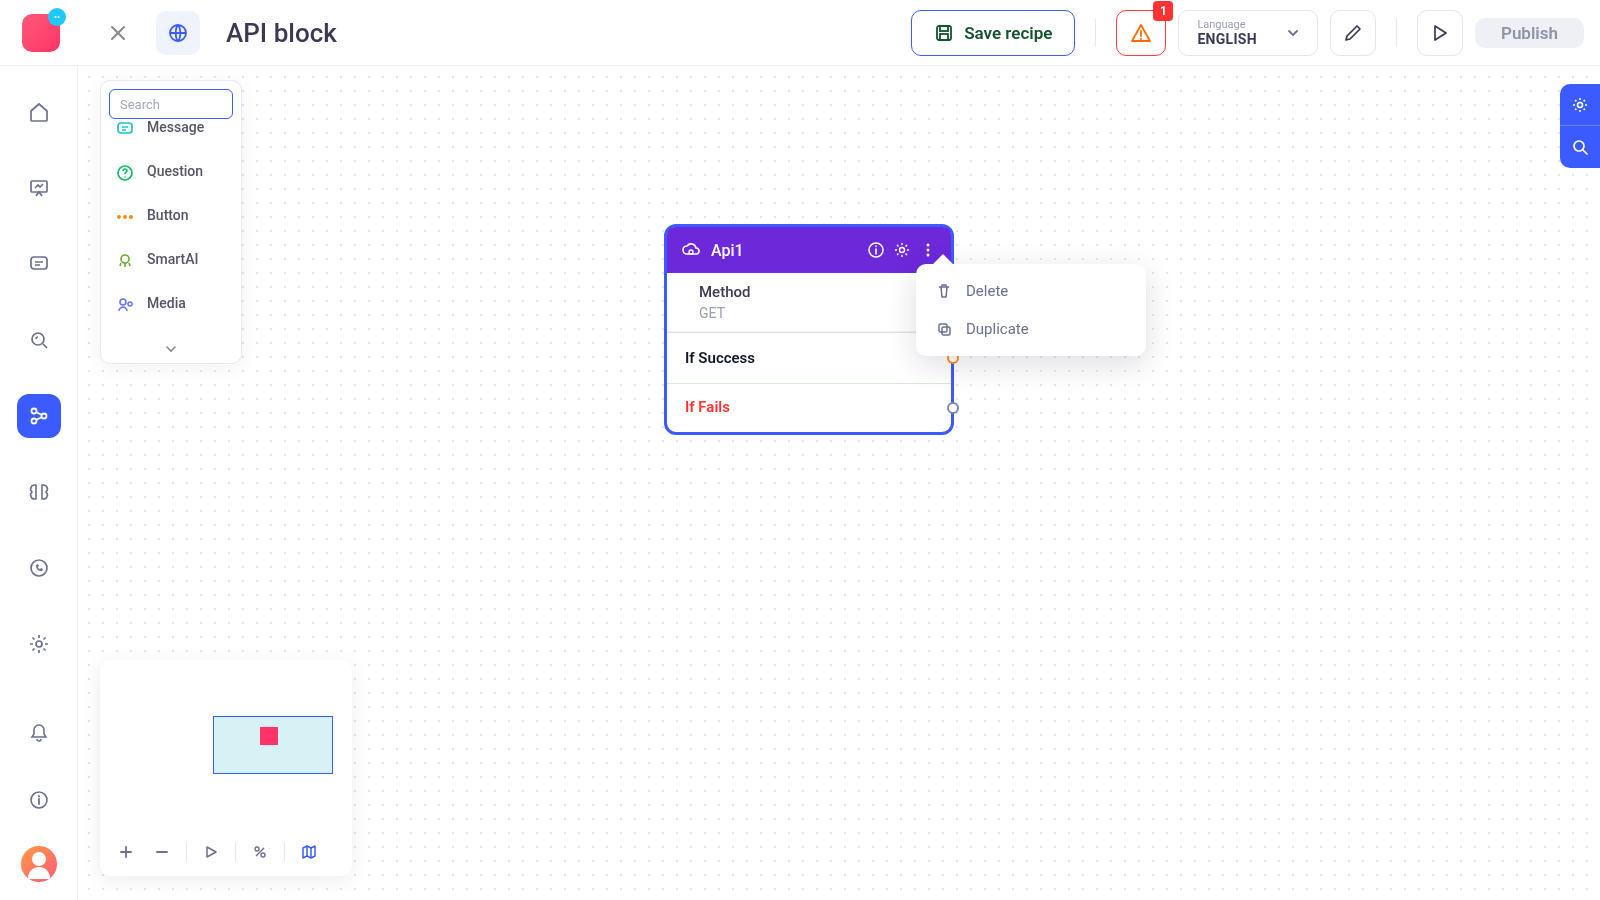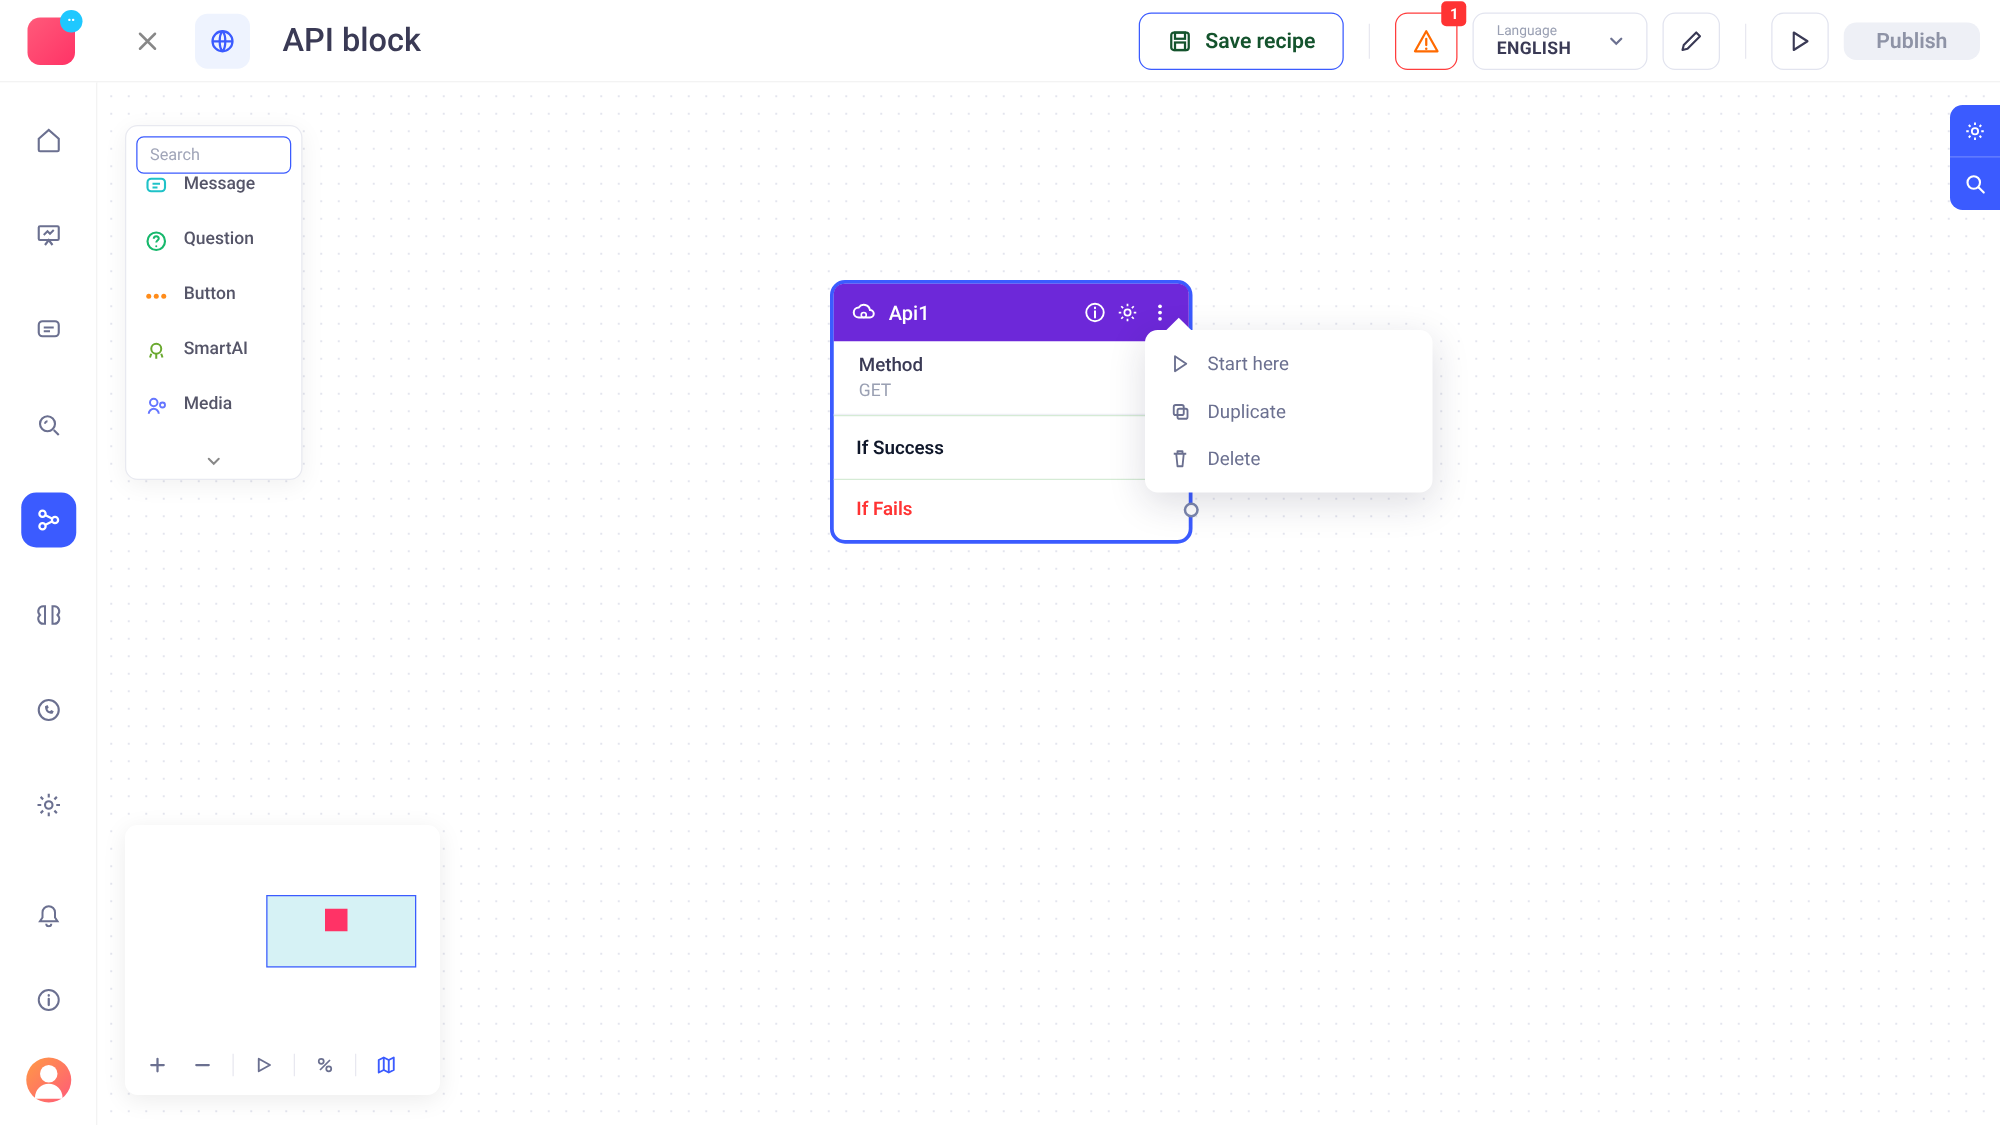--- a/index.html
+++ b/index.html
@@ -29,33 +29,33 @@
 .rail-item.active { background: #3b5bff; color: #fff; }
 .rail-bottom { position: absolute; bottom: 18px; left: 0; right: 0; display: flex; flex-direction: column; align-items: center; gap: 24px; }
 .avatar { width: 36px; height: 36px; border-radius: 50%; background: linear-gradient(135deg, #ff9a44, #ff5a7a); position: relative; }
 .avatar::after { content: ''; position: absolute; top: 6px; left: 50%; transform: translateX(-50%); width: 14px; height: 14px; border-radius: 50%; background: #fff; }
 .avatar::before { content: ''; position: absolute; bottom: 3px; left: 50%; transform: translateX(-50%); width: 22px; height: 12px; border-radius: 12px 12px 0 0; background: #fff; }
 
 
 .canvas { position: absolute; left: 78px; right: 0; top: 66px; bottom: 0; background: #fff; background-image: radial-gradient(#e3e5ee 1px, transparent 1px); background-size: 14px 14px; background-position: 4px 4px; }
 
 
-.palette { position: absolute; left: 22px; top: 14px; width: 142px; background: #fff; border: 1px solid #e8e9f0; border-radius: 10px; box-shadow: 0 4px 20px rgba(0,0,0,0.06); padding: 8px 8px 0 8px; margin-top: 20px; }
+.palette { position: absolute; left: 22px; top: 14px; width: 142px; background: #fff; border: 1px solid #e8e9f0; border-radius: 10px; box-shadow: 0 4px 20px rgba(0,0,0,0.06); padding: 8px 8px 0 8px; }
 .palette-search { width: 100%; height: 30px; border: 1.5px solid #3b5bff; border-radius: 6px; padding: 0 10px; font-size: 13px; color: #666; outline: none; }
 .palette-search::placeholder { color: #a0a5b8; }
 .palette-item { display: flex; gap: 12px; height: 44px; padding: 0 6px; cursor: pointer; font-size: 14px; color: #555568; font-weight: 500; }
 .palette-icon { width: 20px; height: 20px; display: flex; align-items: center; justify-content: center; }
 .palette-expand { height: 24px; display: flex; align-items: center; justify-content: center; color: #888; cursor: pointer; padding-bottom: 4px;}
 
 
 .api-node { position: absolute; left: 586px; top: 158px; width: 290px; border: 3px solid #3b5bff; border-radius: 12px; background: #fff; overflow: visible; }
 .api-head { height: 46px; background: #6d28d9; border-radius: 8px 8px 0 0; display: flex; align-items: center; padding: 0 10px 0 14px; color: #fff; }
 .api-head-title { font-size: 16px; font-weight: 500; margin-left: 10px; flex: 1; }
 .api-head-icon { width: 26px; height: 26px; display: flex; align-items: center; justify-content: center; color: #fff; cursor: pointer; }
-.api-row { padding: 10px 20px; border-bottom: 1px solid #eef0f5; }
+.api-row { padding: 10px 32px; border-bottom: 1px solid #eef0f5; }
 .api-label { font-size: 15px; color: #3a3a55; font-weight: 500; }
 .api-val { font-size: 14px; color: #9aa0b3; margin-top: 4px; }
 .api-success { padding: 16px 18px; color: #0f172a; font-weight: 600; font-size: 15px; border-top: 1px solid #d5ebd5; border-bottom: 1px solid #d5ebd5; position: relative; }
 .api-fails { padding: 14px 18px 16px; color: #ff3333; font-weight: 600; font-size: 15px; position: relative; }
 .port { position: absolute; right: -8px; width: 12px; height: 12px; border-radius: 50%; background: #fff; }
 .port.success { top: 50%; transform: translateY(-50%); border: 2px solid #ff8c1a; }
 .port.fails { top: 50%; transform: translateY(-50%); border: 2px solid #7b86ad; }
 
 
 .ctx-menu { position: absolute; left: 838px; top: 198px; width: 230px; background: #fff; border-radius: 10px; box-shadow: 0 8px 30px rgba(30,30,60,0.15); padding: 8px 0; }
@@ -304,36 +304,30 @@
     </div>
     <div class="api-fails">
       <span>If Fails</span>
       <div class="port fails"></div>
     </div>
   </div>
 
   <div class="ctx-menu">
     <div class="ctx-item">
       <svg width="16" height="16" viewBox="0 0 16 16">
-          <path d="M4 2l9 6-9 6z" stroke="currentColor" stroke-width="1.5" fill="none" stroke-linejoin="round"></path>
-        </svg>
-      <span>Start here</span>
+          <path d="M3 4h10M6 4V2h4v2M5 4l1 10h4l1-10" stroke="currentColor" stroke-width="1.5" fill="none" stroke-linejoin="round"></path>
+        </svg>
+      <span>Delete</span>
     </div>
     <div class="ctx-item">
       <svg width="16" height="16" viewBox="0 0 16 16">
           <rect x="3" y="3" width="8" height="8" rx="1.5" stroke="currentColor" stroke-width="1.5" fill="none"></rect>
           <rect x="6" y="6" width="8" height="8" rx="1.5" stroke="currentColor" stroke-width="1.5" fill="none"></rect>
         </svg>
       <span>Duplicate</span>
-    </div>
-    <div class="ctx-item">
-      <svg width="16" height="16" viewBox="0 0 16 16">
-          <path d="M3 4h10M6 4V2h4v2M5 4l1 10h4l1-10" stroke="currentColor" stroke-width="1.5" fill="none" stroke-linejoin="round"></path>
-        </svg>
-      <span>Delete</span>
     </div>
   </div>
 
   <div class="minimap">
     <div class="minimap-view">
       <div class="minimap-node"></div>
     </div>
     <div class="minimap-toolbar">
       <div class="mt-btn">
           <svg width="14" height="14" viewBox="0 0 14 14">

